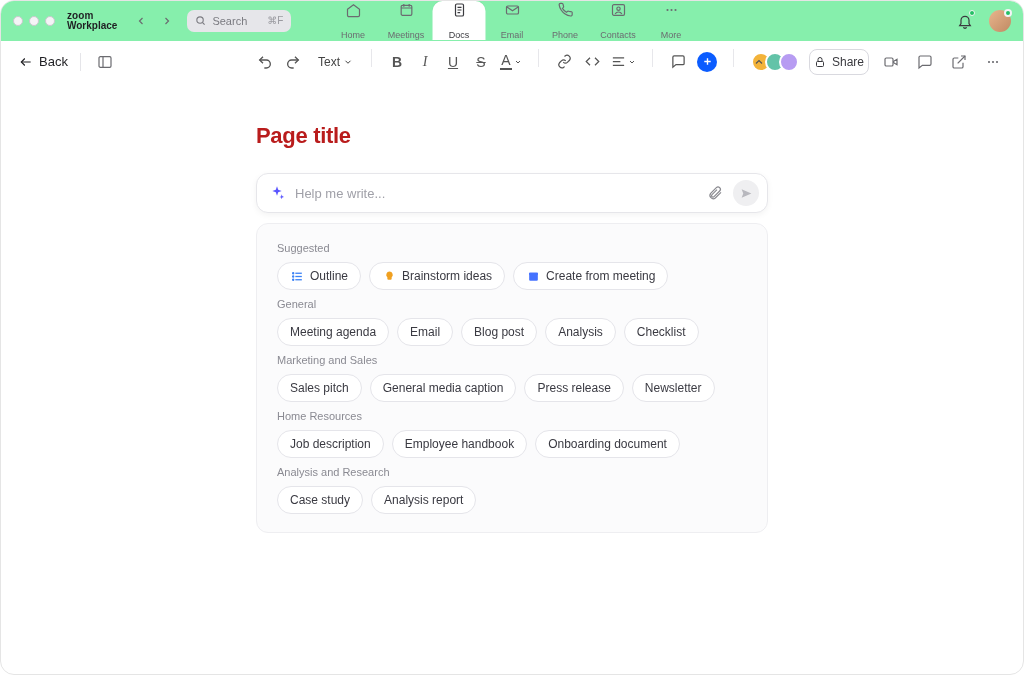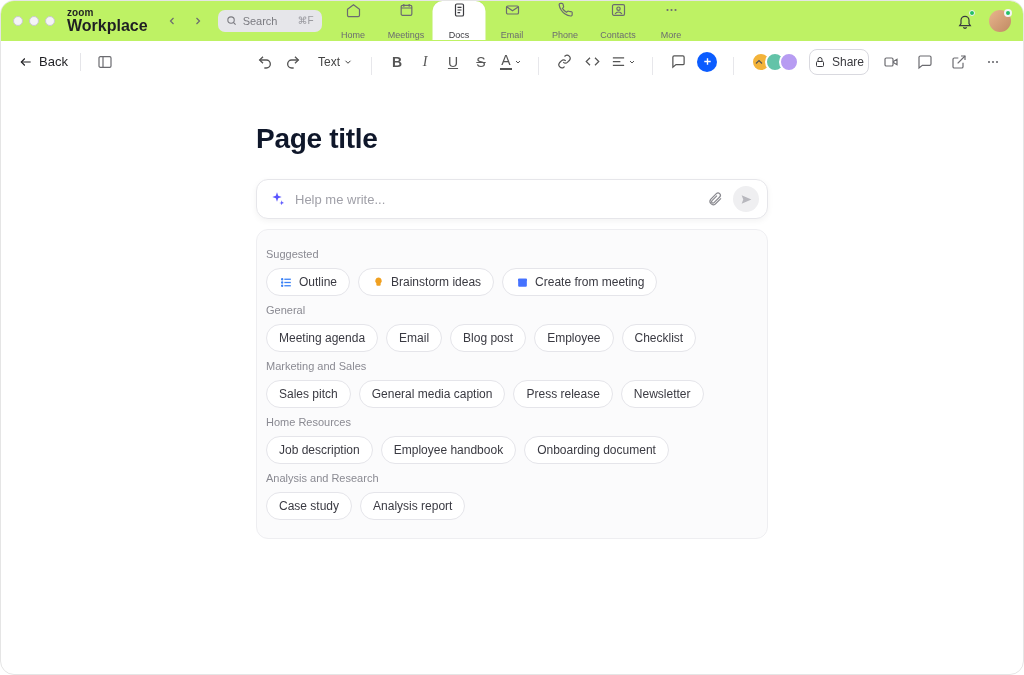--- a/index.html
+++ b/index.html
@@ -3,28 +3,28 @@
 <meta charset="utf-8">
 <style>
   * { box-sizing: border-box; margin: 0; padding: 0; }
   html, body { font-family: -apple-system, BlinkMacSystemFont, "Segoe UI", Helvetica, Arial, sans-serif; background: #fff; }
   .window {
     width: 1024px; height: 675px; margin: 0 auto; background: #fff;
     border: 1px solid #e5e5e5; border-radius: 14px; position: relative; overflow: hidden;
   }
   
   .topbar {
-    height: 40px; background: #bef264; display: flex; align-items: center;
+    height: 40px; background: #86efac; display: flex; align-items: center;
     padding: 0 12px; position: relative; border-bottom: 1px solid rgba(0,0,0,0);
   }
   .traffic { display: flex; gap: 6px; align-items: center; margin-right: 12px; }
   .traffic span { width: 10px; height: 10px; border-radius: 50%; border: 1px solid #c9c9cd; background: #f4f4f6; }
   .brand { font-size: 10px; line-height: 1; color: #1f1f23; font-weight: 700; margin-right: 12px; }
   .brand .line1 { font-weight: 700; letter-spacing: 0.1px; }
-  .brand .line2 { font-weight: 800; font-size: 16px; }
+  .brand .line2 { font-weight: 800; font-size: 10px; }
   .navarrows { display: flex; align-items: center; gap: 2px; margin-right: 8px; }
   .iconbtn { width: 24px; height: 24px; display: flex; align-items: center; justify-content: center; border-radius: 6px; color: #6b6b70; }
   .searchpill {
     width: 104px; height: 22px; background: #e6e6ea; border-radius: 7px;
     display: flex; align-items: center; padding: 0 8px; color: #7a7a80; font-size: 11px; gap: 6px;
   }
   .searchpill .shortcut { margin-left: auto; font-size: 10px; color: #9a9aa0; }
   .tabs {
     position: absolute; left: 50%; transform: translateX(-50%);
     display: flex; align-items: flex-end; height: 100%;
@@ -48,62 +48,62 @@
   
   .doctoolbar {
     height: 42px; display: flex; align-items: center; padding: 0 18px; position: relative;
     border-bottom: 1px solid rgba(0,0,0,0);
   }
   .backbtn { display: flex; align-items: center; gap: 6px; color: #1f1f23; font-size: 13px; font-weight: 500; }
   .vsep { width: 1px; height: 18px; background: #e5e5e9; margin: 0 12px; }
   .panelbtn { color: #6b6b70; }
   .centertools {
     position: absolute; left: 50%; transform: translateX(-50%);
-    display: flex; align-items: flex-end; gap: 6px;
+    display: flex; align-items: flex-start; gap: 6px;
   }
   .centertools .grp { display: flex; align-items: center; gap: 2px; }
   .centertools .sep { width: 1px; height: 18px; background: #e7e7eb; margin: 0 6px; }
   .tbtn { min-width: 26px; height: 26px; padding: 0 4px; display: flex; align-items: center; justify-content: center; border-radius: 6px; color: #555; font-size: 14px; }
   .textdd { font-size: 12px; color: #444; display: flex; align-items: center; gap: 3px; padding: 0 6px; height: 26px; border-radius: 6px; }
   .pluscircle { width: 20px; height: 20px; border-radius: 50%; background: #0b5cff; color: #fff; display: flex; align-items: center; justify-content: center; font-size: 14px; }
   .righttools { margin-left: auto; display: flex; align-items: center; gap: 10px; }
   .presence { display: flex; align-items: center; }
   .presence span { width: 20px; height: 20px; border-radius: 50%; border: 2px solid #fff; margin-left: -6px; }
   .presence span:nth-child(1){ background:#f3b33a; margin-left:0;}
   .presence span:nth-child(2){ background:#63c3a8;}
   .presence span:nth-child(3){ background:#b79cf2;}
   .sharebtn {
     height: 26px; border: 1px solid #d9d9df; border-radius: 8px; background: #fff;
     display: flex; align-items: center; gap: 6px; padding: 0 4px; font-size: 12px; color: #3a3a3f;
   }
 
   
   .docarea { position: absolute; top: 82px; left: 0; right: 0; bottom: 0; overflow: auto; }
   .doc { width: 512px; margin: 40px auto 0 auto; }
-  .pagetitle { font-size: 28px; font-weight: 800; color: #0f172a; letter-spacing: -0.3px; }
+  .pagetitle { font-size: 22px; font-weight: 800; color: #b91c1c; letter-spacing: -0.3px; }
 
   .aiinput {
     margin-top: 24px; height: 40px; border: 1px solid #e6e6ea; border-radius: 12px;
     box-shadow: 0 2px 6px rgba(0,0,0,0.05);
     display: flex; align-items: center; padding: 0 8px 0 12px; gap: 10px; background: #fff;
   }
   .aiinput .spark { color: #5a55ff; }
   .aiinput input {
     flex: 1; border: none; outline: none; font-size: 13px; color: #333; background: transparent;
   }
   .aiinput input::placeholder { color: #a0a0a8; }
   .aiinput .clip { color: #8a8a90; }
   .aiinput .send {
     width: 26px; height: 26px; border-radius: 50%; background: #efeff1; color: #b8b8be;
     display: flex; align-items: center; justify-content: center;
   }
 
   .suggestpanel {
     margin-top: 10px; border: 1px solid #eeeef1; border-radius: 12px; background: #fbfbfc;
-    padding: 16px 16px 18px 9px;
+    padding: 16px 16px 18px 20px;
   }
   .catlabel { font-size: 11px; color: #8a8a92; margin-bottom: 8px; margin-top: 2px; }
   .catlabel.mt { margin-top: 8px; }
   .chips { display: flex; flex-wrap: wrap; gap: 8px; }
   .chip {
     height: 28px; border: 1px solid #e5e5ea; background: #fff; border-radius: 16px;
     display: flex; align-items: center; padding: 0 12px; font-size: 12px; color: #3a3a42; gap: 6px;
   }
   .chip .ci { width: 14px; height: 14px; display: flex; align-items: center; justify-content: center; }
   .ci.blue { color: #3b82f6; }
@@ -420,21 +420,21 @@
           <div class="chip">
               <span>Meeting agenda</span>
             </div>
           <div class="chip">
               <span>Email</span>
             </div>
           <div class="chip">
               <span>Blog post</span>
             </div>
           <div class="chip">
-              <span>Employee</span>
+              <span>Analysis</span>
             </div>
           <div class="chip">
               <span>Checklist</span>
             </div>
         </div>
 
         <div class="catlabel mt">Marketing and Sales</div>
         <div class="chips">
           <div class="chip">
               <span>Sales pitch</span>

